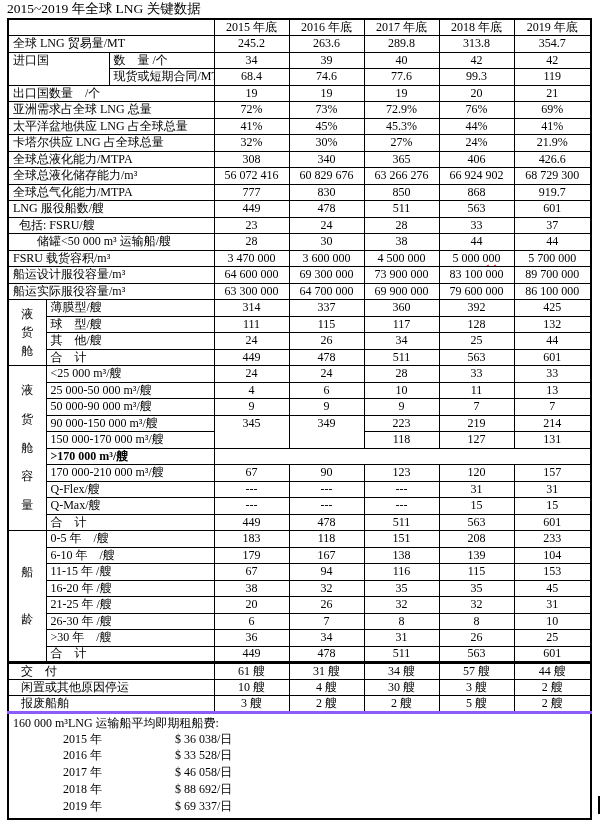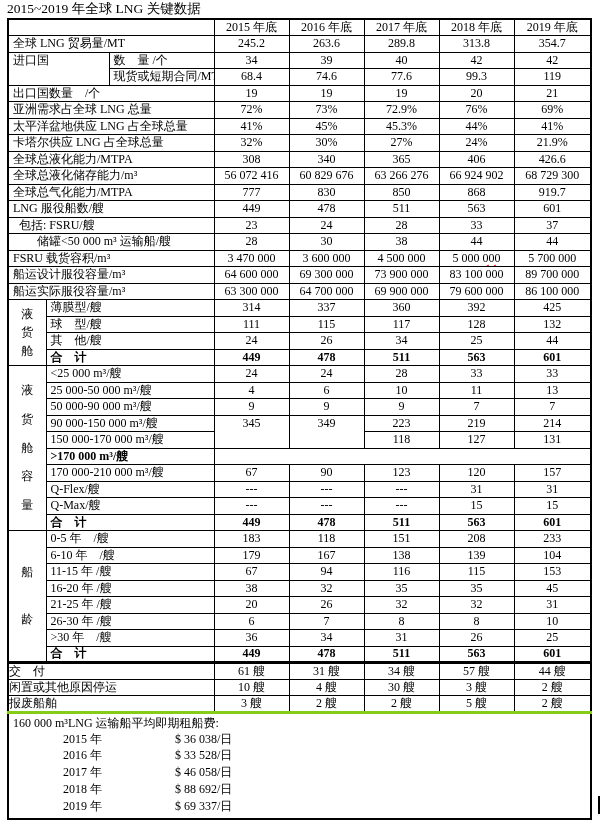--- a/index.html
+++ b/index.html
@@ -22,31 +22,31 @@
   tr{height:16.5px;}
   td{
     border:1px solid #000;font-size:12px;line-height:1.05;
     padding:0 2px;overflow:hidden;white-space:nowrap;
   }
   td.h{text-align:center;}
   td.v{text-align:center;}
   td.lbl{text-align:left;padding-left:4px;}
   td.ind1{padding-left:10px;}
   td.ind2{padding-left:28px;margin-left:31px;}
-  td.ind3{padding-left:0;}
-  tr.bold td{font-weight:bold;}
+  td.ind3{padding-left:12px;}
+  tr.bold td{font-weight:normal;}
   td.boldlbl{font-weight:bold;}
   td.grp{padding:0;text-align:center;vertical-align:middle;}
   .vstack{display:flex;flex-direction:column;justify-content:space-evenly;align-items:center;width:100%;}
   .vstack span{font-size:12px;}
   .h62{height:62px}.h160{height:160px}.h128{height:128px}
   td.vtop{vertical-align:top;padding-top:1px;}
   tr.thick-top td{border-top:3px solid #000;}
   td.note-cell{
-    border-top:3px solid #84cc16;vertical-align:top;text-align:left;
+    border-top:3px solid #8b5cf6;vertical-align:top;text-align:left;
     padding:1px 4px 4px;white-space:normal;
   }
   .note-title{font-size:12px;line-height:16px;}
   .note-line{font-size:12px;line-height:16.8px;}
   .note-year{display:inline-block;margin-left:50px;width:112px;}
   .sq{
     text-decoration-line:underline;text-decoration-style:wavy;
     text-decoration-color:#ff0000;text-decoration-thickness:1px;
     text-underline-offset:2px;
   }

